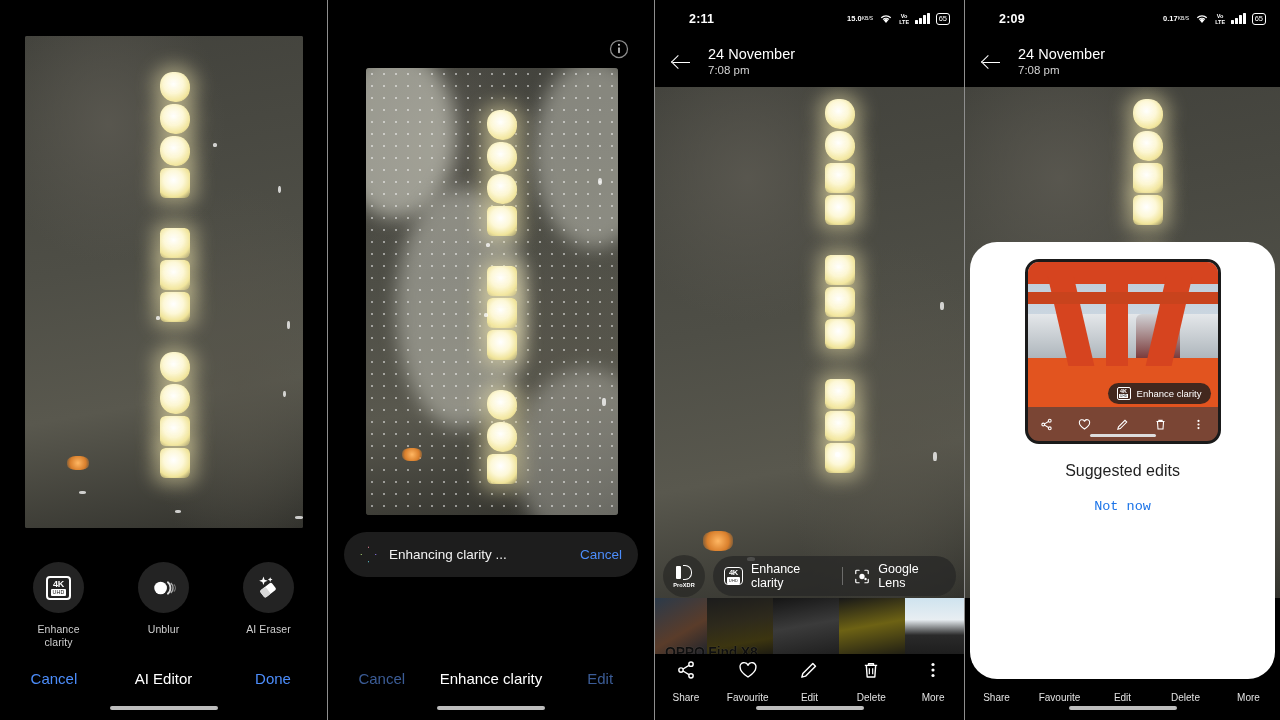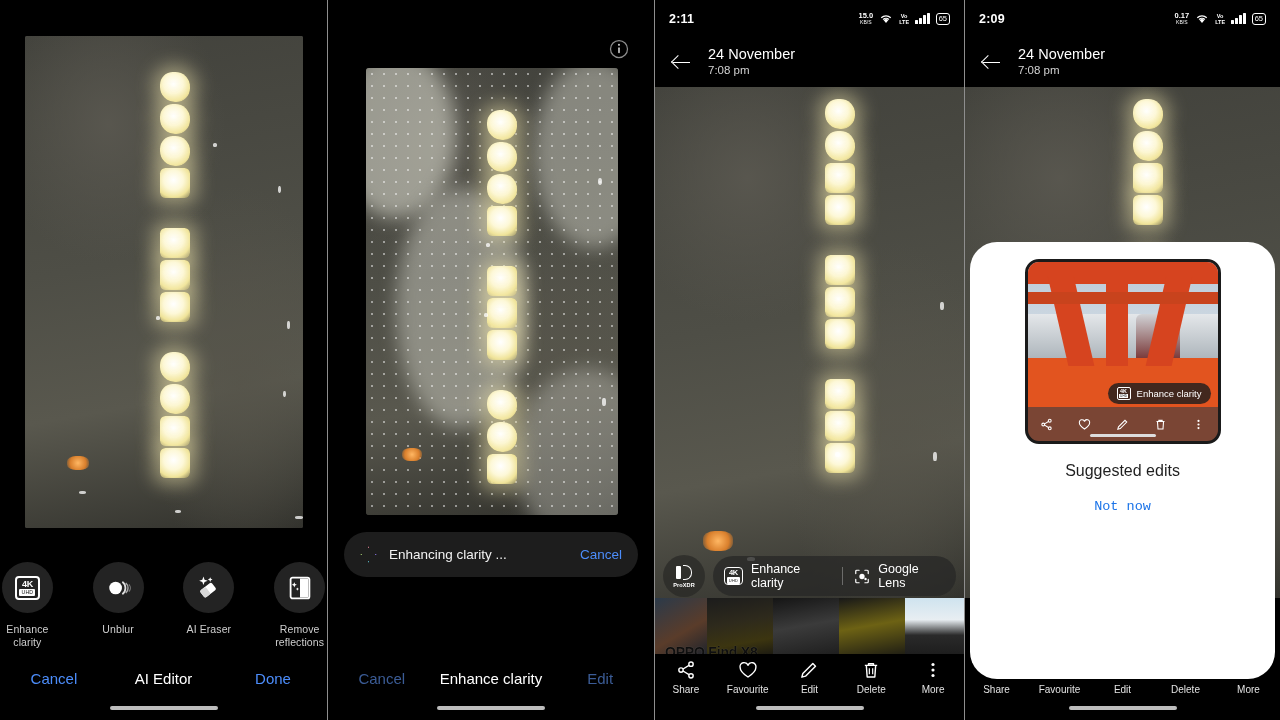--- a/index.html
+++ b/index.html
@@ -62,23 +62,23 @@
      -webkit-mask:radial-gradient(circle at 50% 50%, transparent 52%, #000 53%) , none;
      clip-path:polygon(50% 0%,60% 40%,100% 50%,60% 60%,50% 100%,40% 60%,0% 50%,40% 40%);}
   .proctext{margin-left:12px;font-size:13.5px;color:#f2f2f2;flex:1;}
   .proccancel{font-size:13.5px;color:#4c8dfb;}
 
   .bbl.dim{color:#3b5c96;}
   .bbr.dim{color:#3b5c96;}
 
   
   .statusbar{position:absolute;left:0;right:0;top:0;height:37px;background:#000;display:flex;align-items:center;}
-  .sbtime{margin-left:14px;font-size:12.5px;color:#fff;font-weight:bold;letter-spacing:.2px;}
+  .sbtime{margin-left:34px;font-size:12.5px;color:#fff;font-weight:bold;letter-spacing:.2px;}
   .sbright{margin-left:auto;margin-right:14px;display:flex;align-items:center;gap:6px;}
-  .netspeed{display:flex;flex-direction:column;align-items:center;line-height:7px;}
+  .netspeed{display:flex;flex-direction:row;align-items:center;line-height:7px;}
   .netspeed b{font-size:7.5px;color:#fff;}
   .netspeed i{font-style:normal;font-size:5px;color:#fff;}
   .volte{display:flex;flex-direction:column;align-items:center;line-height:6px;}
   .volte b{font-size:5.5px;color:#fff;font-weight:bold;}
   .bars{display:flex;align-items:flex-end;gap:1.4px;height:11px;}
   .bars span{width:2.6px;background:#fff;border-radius:.5px;}
   .batt{border:1.2px solid #fff;border-radius:3px;padding:0 2px;font-size:7.5px;color:#fff;line-height:10px;}
 
   .viewerhdr{position:absolute;left:0;right:0;top:37px;height:50px;display:flex;align-items:center;}
   .backarrow{width:17px;height:17px;margin-left:18px;position:relative;}
@@ -104,21 +104,21 @@
   .chipdiv{width:1px;height:18px;background:rgba(255,255,255,.3);}
 
   .filmstrip{position:absolute;left:0;right:0;bottom:60px;height:62px;display:flex;background:#0c0c0c;overflow:hidden;}
   .thumb{height:62px;flex:0 0 auto;}
   .wmark{position:absolute;left:10px;bottom:2px;font-size:14px;color:#0f0f0f;font-weight:bold;letter-spacing:-.2px;text-shadow:0 0 1px rgba(255,255,255,.25);}
   .exif{position:absolute;right:5px;bottom:9px;display:flex;align-items:center;gap:5px;}
   .exifdot{width:7px;height:7px;border-radius:50%;background:#d2692a;}
   .exiftxt{font-size:7px;color:#d8d8d8;letter-spacing:.1px;}
 
   .actionbar{position:absolute;left:0;right:0;bottom:0;height:60px;background:#000;display:flex;align-items:flex-start;padding-top:6px;}
-  .act{flex:1;display:flex;flex-direction:column;align-items:center;gap:4px;}
+  .act{flex:1;display:flex;flex-direction:column;align-items:center;gap:12px;}
   .actlabel{font-size:10px;color:#e2e2e2;}
   .actic{width:20px;height:20px;}
   .dialog{position:absolute;left:5px;right:5px;top:242px;height:437px;background:#fff;border-radius:27px;
      display:flex;flex-direction:column;align-items:center;padding:0 22px;box-sizing:border-box;overflow:hidden;}
   .phonemock{margin-top:17px;width:196px;height:185px;border-radius:14px;border:3px solid #1a1a1a;background:#1a1a1a;
      overflow:hidden;position:relative;box-sizing:border-box;}
   .mockphoto{position:absolute;left:0;right:0;top:0;height:148px;overflow:hidden;
      background:linear-gradient(180deg,#b9c9d8 0%,#cfd9e2 45%,#9aa6ae 100%);}
   .girder{position:absolute;background:#d6441f;}
   .mockchip{position:absolute;right:7px;bottom:6px;height:21px;border-radius:11px;background:rgba(30,30,30,.82);
@@ -196,31 +196,20 @@
             <g transform="rotate(-38 12 14)">
                 <rect x="5" y="10" width="13" height="8" rx="1.6" fill="#fff"></rect>
                 <rect x="5" y="10" width="6.5" height="8" rx="1.6" fill="#d8d8d8"></rect>
               </g>
             <path d="M7.5 2.2 L8.5 5.0 L11.3 6.0 L8.5 7.0 L7.5 9.8 L6.5 7.0 L3.7 6.0 L6.5 5.0 Z" fill="#fff"></path>
             <path d="M13.5 2.8 L14.1 4.3 L15.6 4.9 L14.1 5.5 L13.5 7.0 L12.9 5.5 L11.4 4.9 L12.9 4.3 Z" fill="#fff"></path>
           </svg>
         </div>
         <div class="tlabel">AI Eraser</div>
       </div>
-      <div class="tool">
-        <div class="tcirc">
-          <svg width="24" height="26" viewBox="0 0 24 26">
-            <rect x="2.6" y="2.6" width="18.8" height="20.8" rx="2" fill="none" stroke="#fff" stroke-width="1.8"></rect>
-            <rect x="12" y="3.6" width="8.4" height="18.8" fill="#fff"></rect>
-            <path d="M6.3 7.2 L7.1 9.0 L8.9 9.8 L7.1 10.6 L6.3 12.4 L5.5 10.6 L3.7 9.8 L5.5 9.0 Z" fill="#fff"></path>
-            <path d="M9.4 12.4 L9.9 13.6 L11.1 14.1 L9.9 14.6 L9.4 15.8 L8.9 14.6 L7.7 14.1 L8.9 13.6 Z" fill="#fff"></path>
-          </svg>
-        </div>
-        <div class="tlabel">Remove reflections</div>
-      </div>
     </div>
 
     <div class="bottombar">
       <div class="bbrow">
         <div class="bbl">Cancel</div>
         <div class="bbc">AI Editor</div>
         <div class="bbr">Done</div>
       </div>
       <div class="handle"></div>
     </div>

